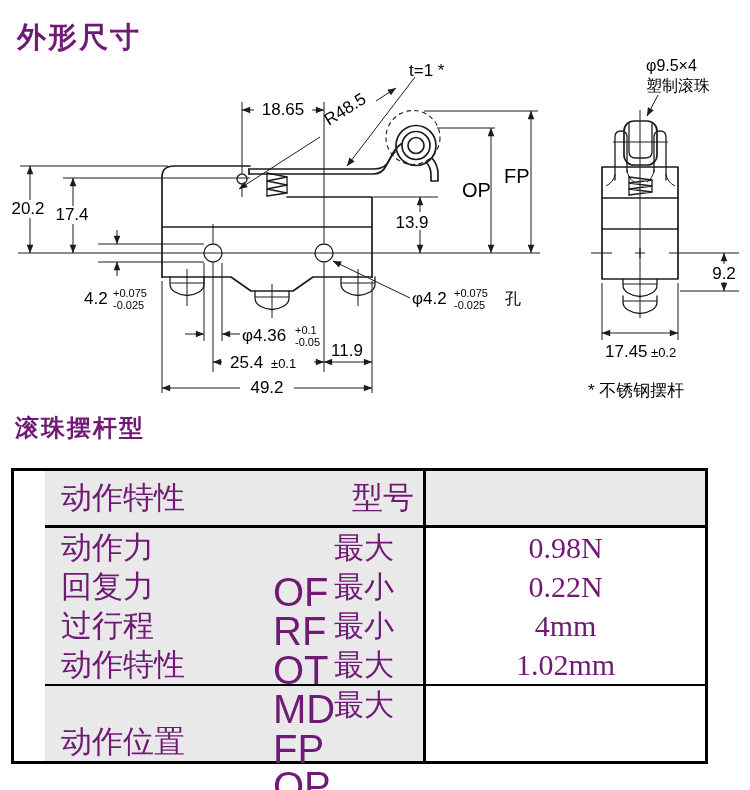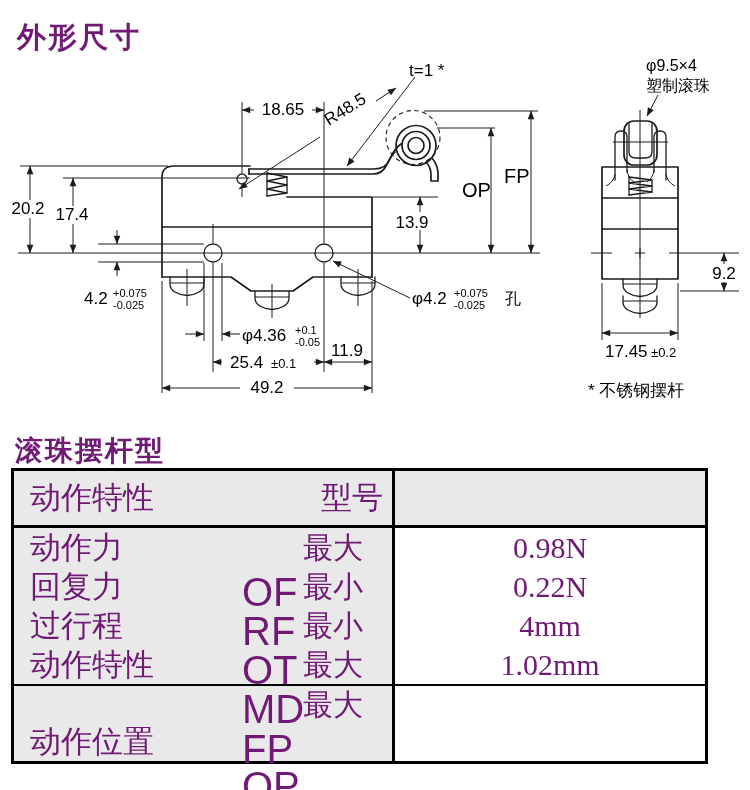--- a/index.html
+++ b/index.html
@@ -1,30 +1,30 @@
 <!DOCTYPE html>
 <html><head>
 <meta charset="utf-8">
 <style>
   html,body{margin:0;padding:0;background:#fff;}
   .stage{position:relative;width:750px;height:790px;background:#fff;overflow:hidden;
          font-family:"Liberation Sans","DejaVu Sans",sans-serif;color:#701a75;}
   .title-main{position:absolute;left:17px;top:18px;font-size:29px;font-weight:700;letter-spacing:2px;}
-  .title-section{position:absolute;left:15px;top:412px;font-size:28px;font-weight:700;letter-spacing:2px;margin-top:20px;}
+  .title-section{position:absolute;left:15px;top:412px;font-size:24px;font-weight:700;letter-spacing:2px;}
   svg.drawing{position:absolute;left:0;top:0;}
   svg.drawing text{font-family:"Liberation Sans","DejaVu Sans",sans-serif;fill:#000;}
   .ol{fill:none;stroke:#1c1c1c;stroke-width:1.7;stroke-linejoin:round;stroke-linecap:round;}
   .ol2{fill:none;stroke:#1c1c1c;stroke-width:1.3;stroke-linejoin:round;stroke-linecap:round;}
   .thin{fill:none;stroke:#1c1c1c;stroke-width:1;}
   .dim{fill:none;stroke:#1c1c1c;stroke-width:1;}
   .dashed{fill:none;stroke:#1c1c1c;stroke-width:1.1;stroke-dasharray:4.5 3.5;}
   .bg{fill:#fff;}
   
   .spec-table{position:absolute;left:11px;top:468px;width:697px;height:296px;
-              border:3px solid #000;box-sizing:border-box;background:#fff;}
+              border:3px solid #000;box-sizing:border-box;background:#fff;padding-left:31px;}
   .t-header{height:54px;display:flex;background:#e9e9e9;border-bottom:3px solid #000;box-sizing:content-box;}
   .t-h-left{width:381px;position:relative;border-right:3px solid #000;box-sizing:border-box;flex:none;}
   .t-h-left .lab{position:absolute;left:16px;top:50%;transform:translateY(-50%);font-size:31px;}
   .t-h-left .model-hdr{position:absolute;right:9px;top:50%;transform:translateY(-50%);font-size:31px;}
   .t-h-right{flex:1;display:flex;align-items:center;justify-content:center;font-size:30px;}
   .t-body{height:156px;display:flex;border-bottom:2px solid #000;}
   .t-foot{height:75px;display:flex;}
   .t-left{width:381px;flex:none;background:#e9e9e9;border-right:3px solid #000;box-sizing:border-box;
           display:grid;}
   .t-body .t-left{grid-template-rows:repeat(4,1fr);}

